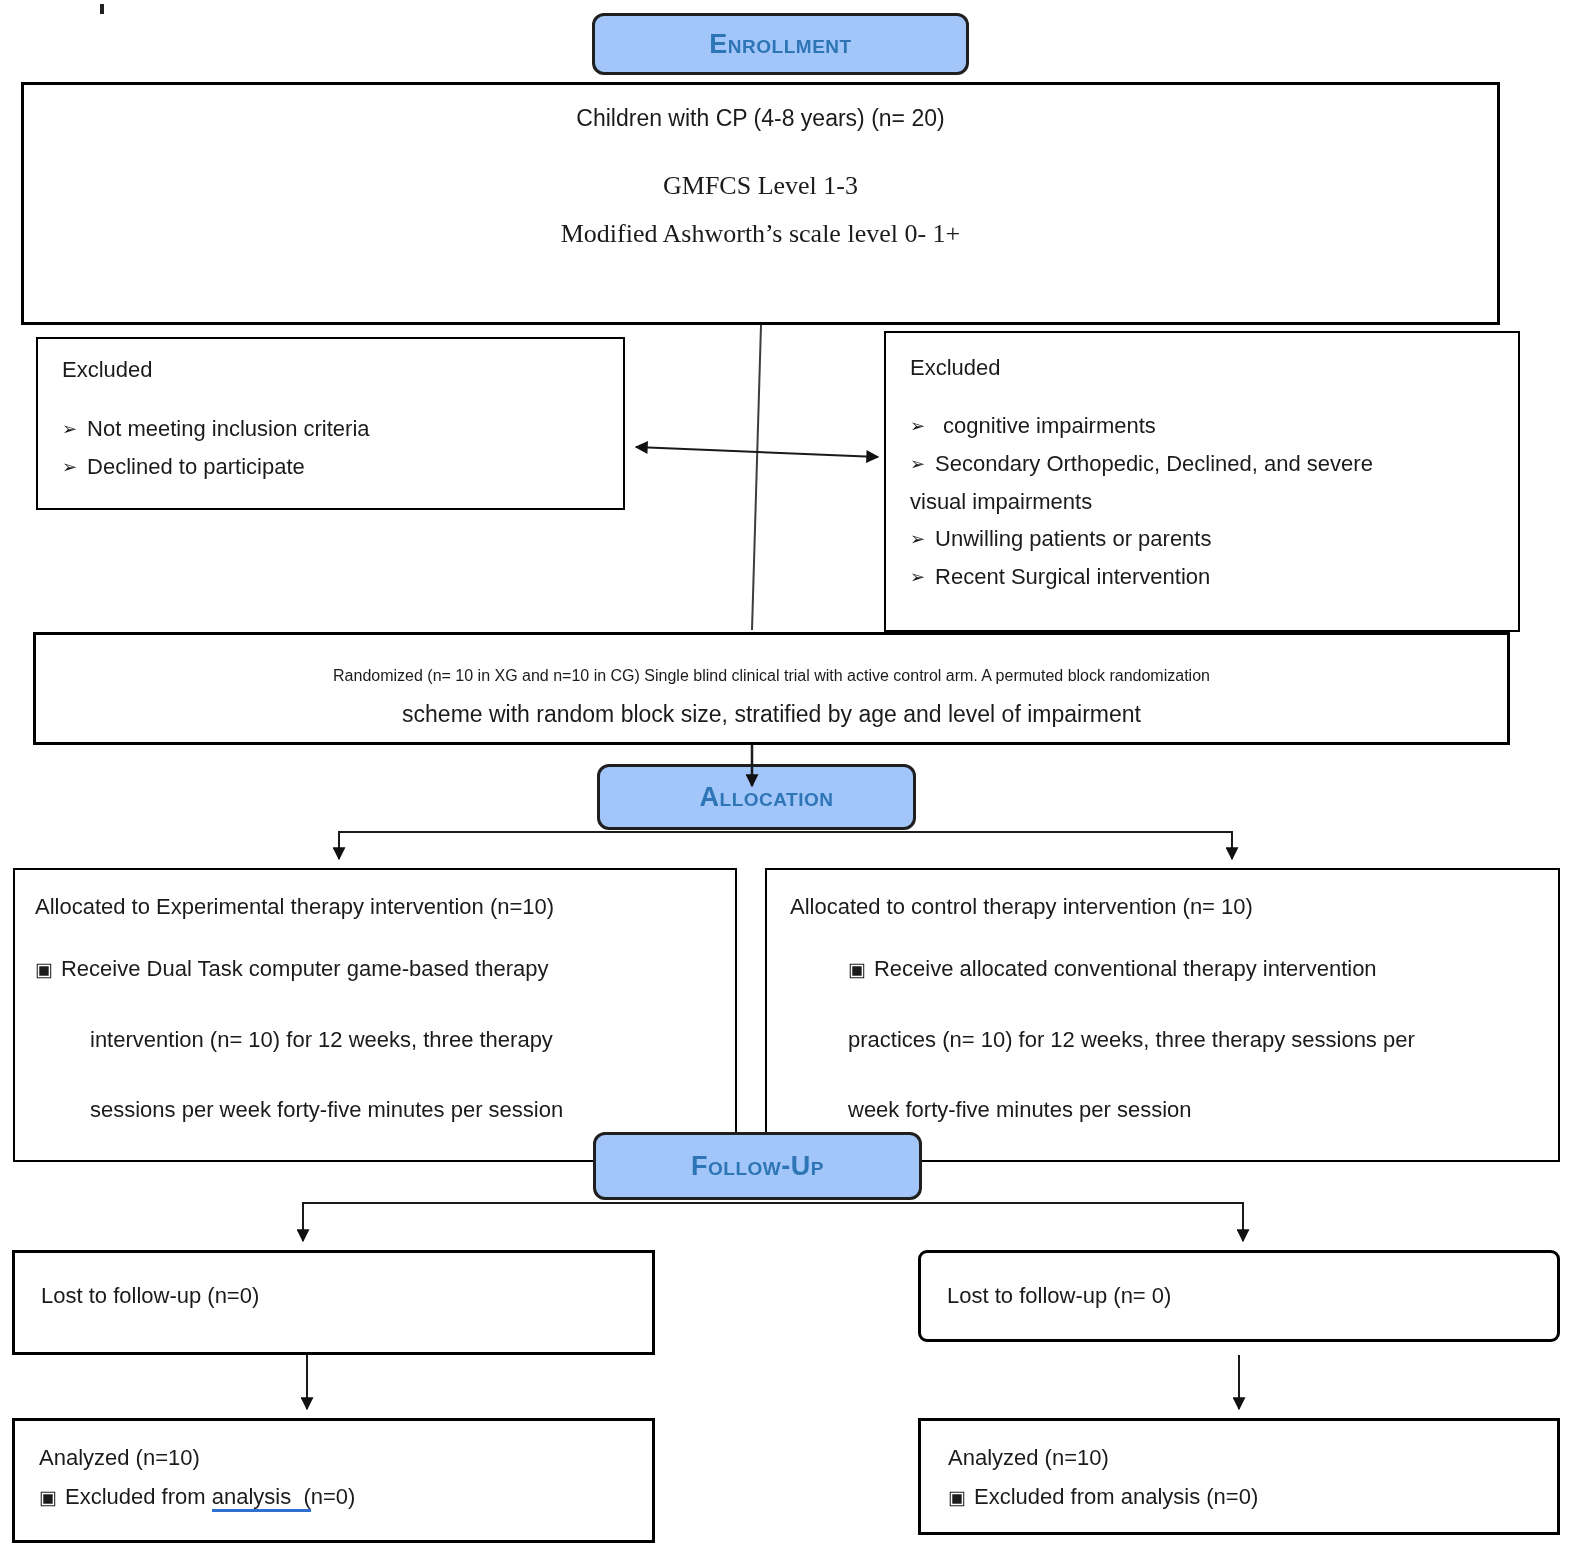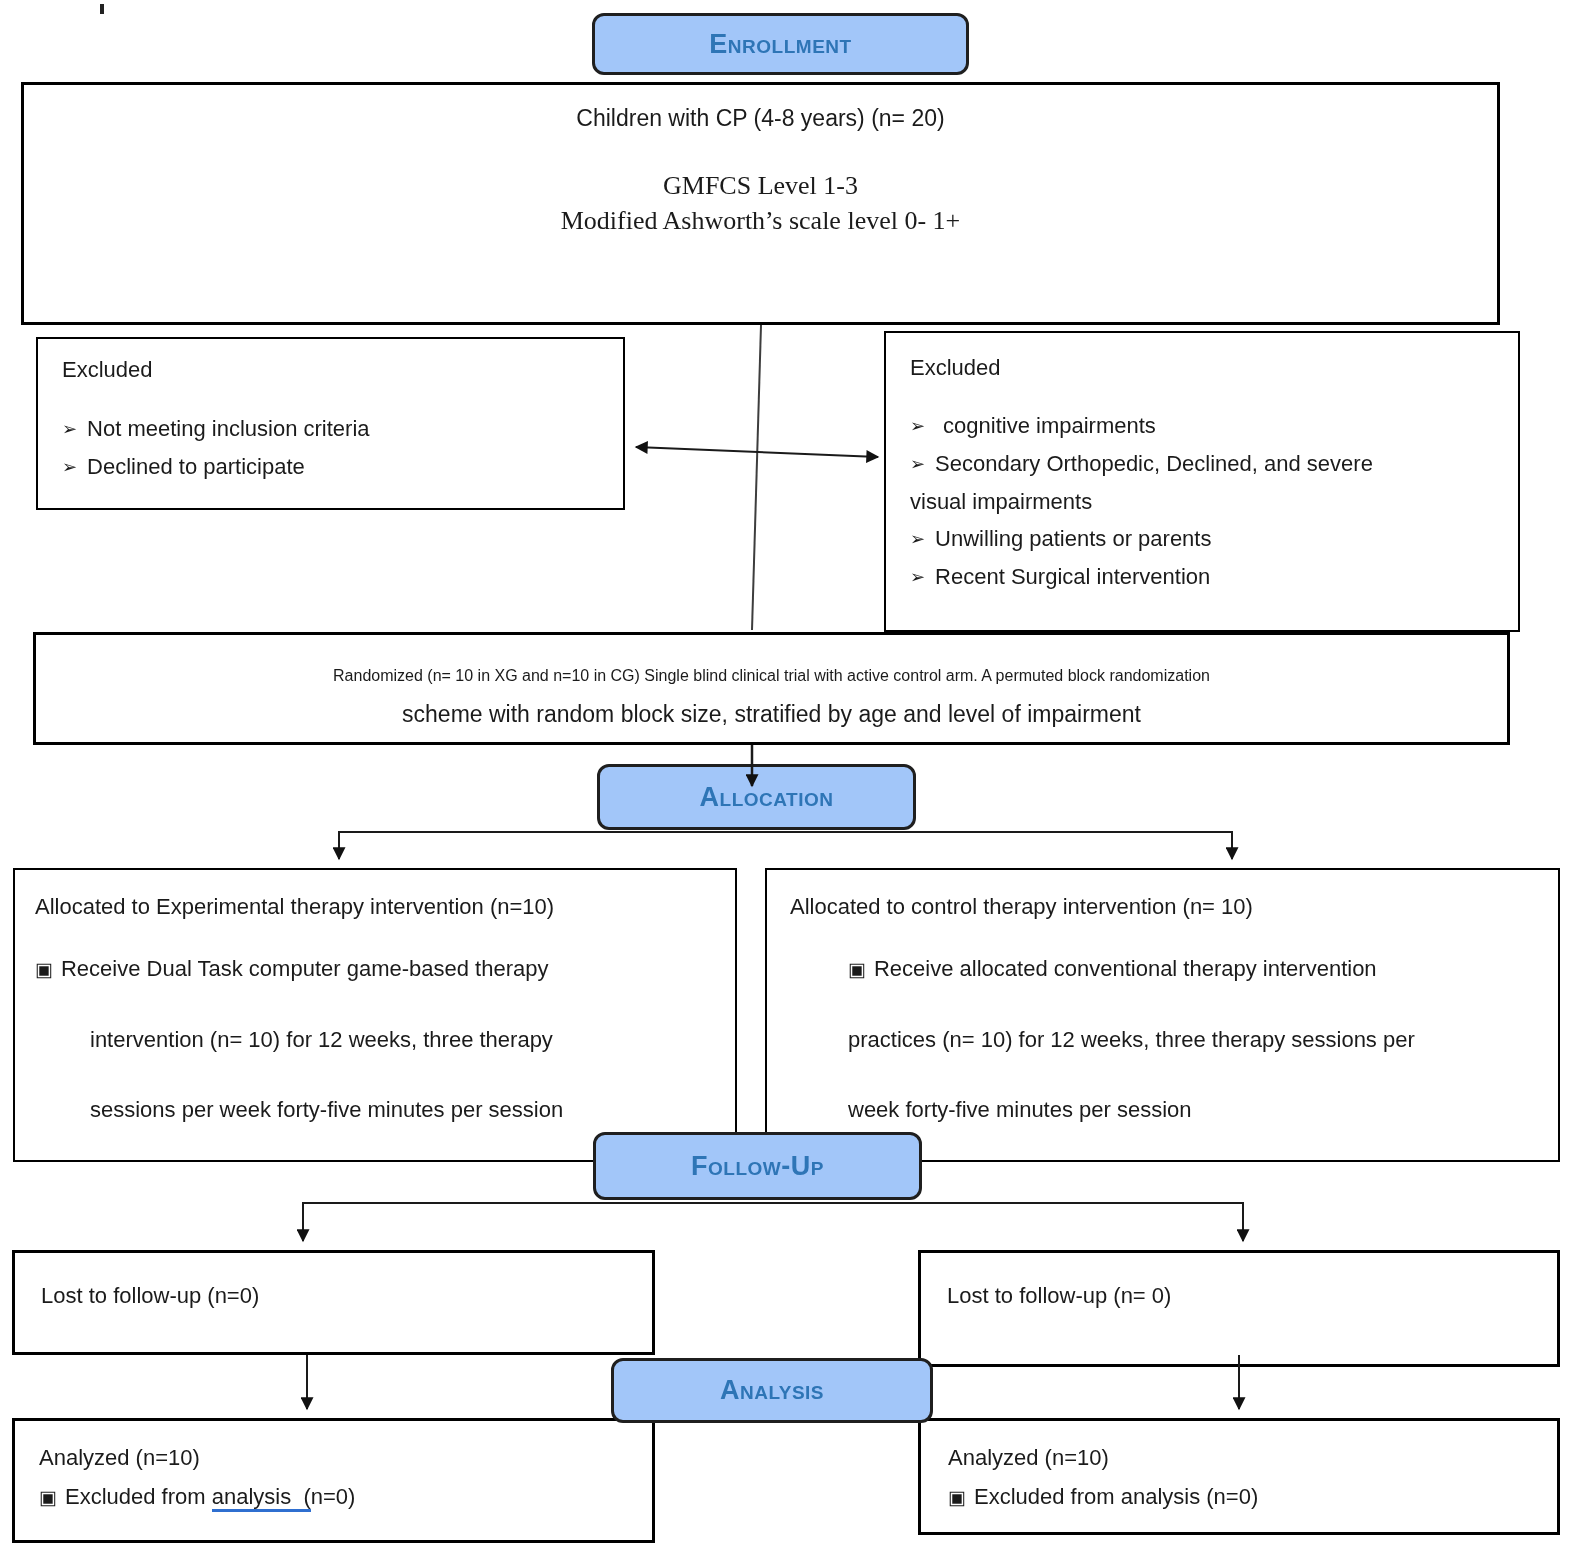--- a/index.html
+++ b/index.html
@@ -29,26 +29,25 @@
 </head>
 <body>
 
 <div id="canvas">
 
   <div id="stray-mark"></div>
 
   <div class="lbl" style="left:592px;top:13px;width:377px;height:62px;">Enrollment</div>
   <div class="lbl" style="left:597px;top:764px;width:319px;height:66px;padding-left:20px;">Allocation</div>
   <div class="lbl" style="left:593px;top:1132px;width:329px;height:68px;">Follow-Up</div>
-  <div class="lbl" style="left:611px;top:1358px;width:322px;height:65px;">Analysis</div>
 
   <div class="box center" style="left:21px;top:82px;width:1479px;height:243px;">
     <div class="t22" style="margin-top:20px;font-size:23px;">Children with CP (4-8 years) (n= 20)</div>
     <div class="serif" style="margin-top:40px;">GMFCS Level 1-3</div>
-    <div class="serif" style="margin-top:5px;">Modified Ashworth’s scale level 0- 1+</div>
+    <div class="serif" style="margin-top:18px;">Modified Ashworth’s scale level 0- 1+</div>
   </div>
 
   <div class="box thin" style="left:36px;top:337px;width:589px;height:173px;padding:18px 0 0 24px;">
     <div class="t22">Excluded</div>
     <div class="t22" style="margin-top:33px;">
       <span class="bullet">➢</span><span>Not meeting inclusion criteria</span>
     </div>
     <div class="t22 ex-item">
       <span class="bullet">➢</span><span>Declined to participate</span>
     </div>
@@ -90,21 +89,21 @@
     <div class="t22" style="margin-top:36px;margin-left:58px;">
       <span class="boxbullet">▣</span><span>Receive allocated conventional therapy intervention</span>
     </div>
     <div class="t22 alloc-line" style="margin-left:58px;">practices (n= 10) for 12 weeks, three therapy sessions per</div>
     <div class="t22 alloc-line" style="margin-left:58px;">week forty-five minutes per session</div>
   </div>
 
   <div class="box" style="left:12px;top:1250px;width:643px;height:105px;padding:30px 0 0 26px;">
     <div class="t22">Lost to follow-up (n=0)</div>
   </div>
-  <div class="box" style="left:918px;top:1250px;width:642px;height:117px;padding:30px 4px 0 26px;">
+  <div class="box" style="left:918px;top:1250px;width:642px;height:92px;padding:30px 4px 0 26px;border-radius:9px;">
     <div class="t22">Lost to follow-up (n= 0)</div>
   </div>
 
   <div class="box" style="left:12px;top:1418px;width:643px;height:125px;padding:24px 0 0 24px;">
     <div class="t22">Analyzed (n=10)</div>
     <div class="t22" style="margin-top:13px;">
       <span class="boxbullet">▣</span><span>Excluded from </span><span class="u-blue">analysis  (</span><span>n=0)</span>
     </div>
   </div>
   <div class="box" style="left:918px;top:1418px;width:642px;height:117px;padding:24px 0 0 27px;">

